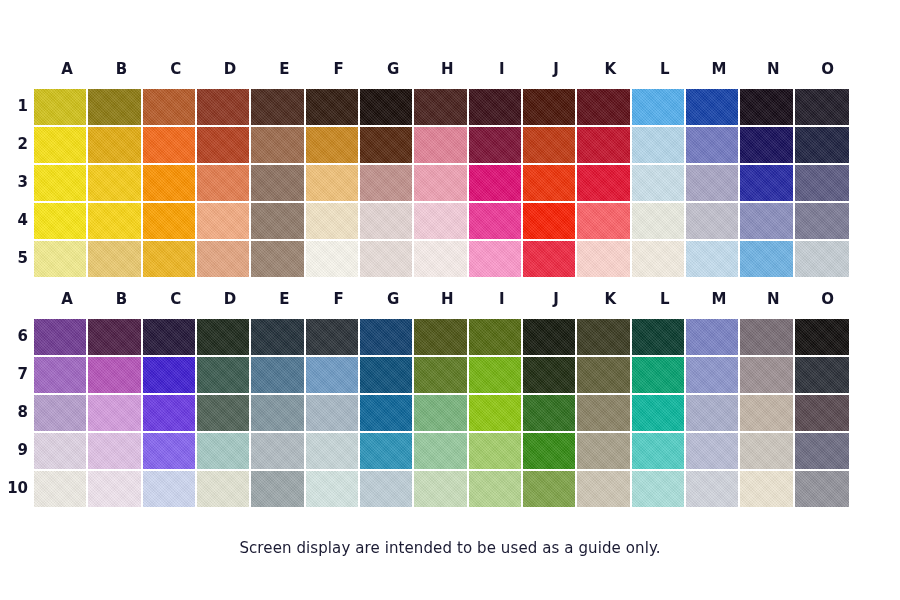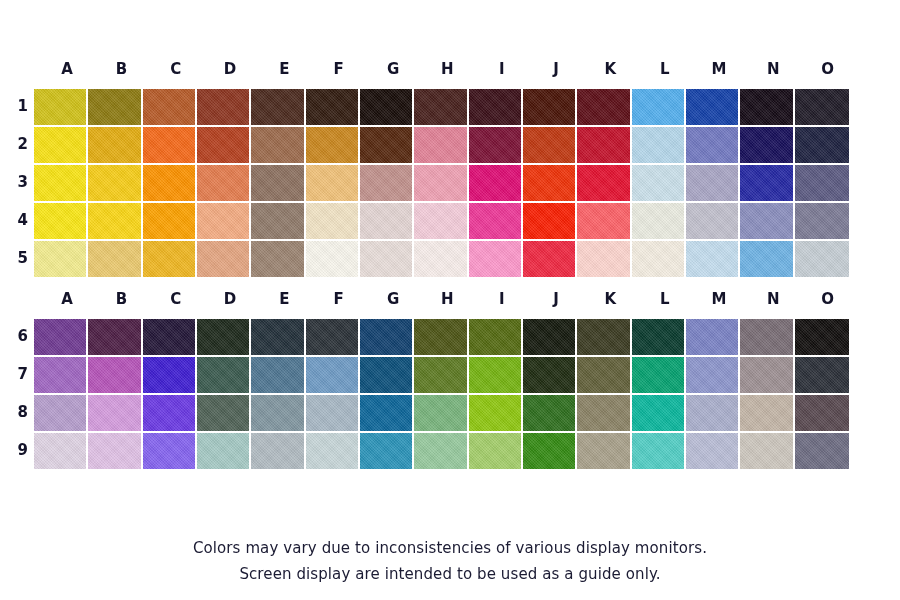--- a/index.html
+++ b/index.html
@@ -339,21 +339,40 @@
             <div class="swatch" title="H9" style="background-color: rgb(150, 200, 157);"></div>
             <div class="swatch" title="I9" style="background-color: rgb(163, 205, 106);"></div>
             <div class="swatch" title="J9" style="background-color: rgb(52, 138, 20);"></div>
             <div class="swatch" title="K9" style="background-color: rgb(168, 160, 138);"></div>
             <div class="swatch" title="L9" style="background-color: rgb(82, 205, 196);"></div>
             <div class="swatch" title="M9" style="background-color: rgb(184, 188, 213);"></div>
             <div class="swatch" title="N9" style="background-color: rgb(204, 198, 189);"></div>
             <div class="swatch" title="O9" style="background-color: rgb(109, 108, 130);"></div>
           </div>
         </div>
+        <div class="swatch-row">
+          <div class="row-label">10</div>
+          <div class="row-cells">
+            <div class="swatch" title="A10" style="background-color: rgb(237, 234, 227);"></div>
+            <div class="swatch" title="B10" style="background-color: rgb(238, 226, 236);"></div>
+            <div class="swatch" title="C10" style="background-color: rgb(205, 214, 239);"></div>
+            <div class="swatch" title="D10" style="background-color: rgb(226, 227, 210);"></div>
+            <div class="swatch" title="E10" style="background-color: rgb(155, 166, 169);"></div>
+            <div class="swatch" title="F10" style="background-color: rgb(211, 228, 225);"></div>
+            <div class="swatch" title="G10" style="background-color: rgb(189, 205, 214);"></div>
+            <div class="swatch" title="H10" style="background-color: rgb(200, 221, 186);"></div>
+            <div class="swatch" title="I10" style="background-color: rgb(180, 212, 143);"></div>
+            <div class="swatch" title="J10" style="background-color: rgb(127, 163, 73);"></div>
+            <div class="swatch" title="K10" style="background-color: rgb(205, 197, 179);"></div>
+            <div class="swatch" title="L10" style="background-color: rgb(169, 222, 217);"></div>
+            <div class="swatch" title="M10" style="background-color: rgb(208, 211, 220);"></div>
+            <div class="swatch" title="N10" style="background-color: rgb(236, 228, 209);"></div>
+            <div class="swatch" title="O10" style="background-color: rgb(146, 146, 154);"></div>
+          </div>
+        </div>
       </div>
   </div>
 
   <div id="caption">
-    <div class="caption-line">Colors may vary due to inconsistencies of various display monitors.</div>
     <div class="caption-line">Screen display are intended to be used as a guide only.</div>
   </div>
 
 </div>
 
 </body></html>

